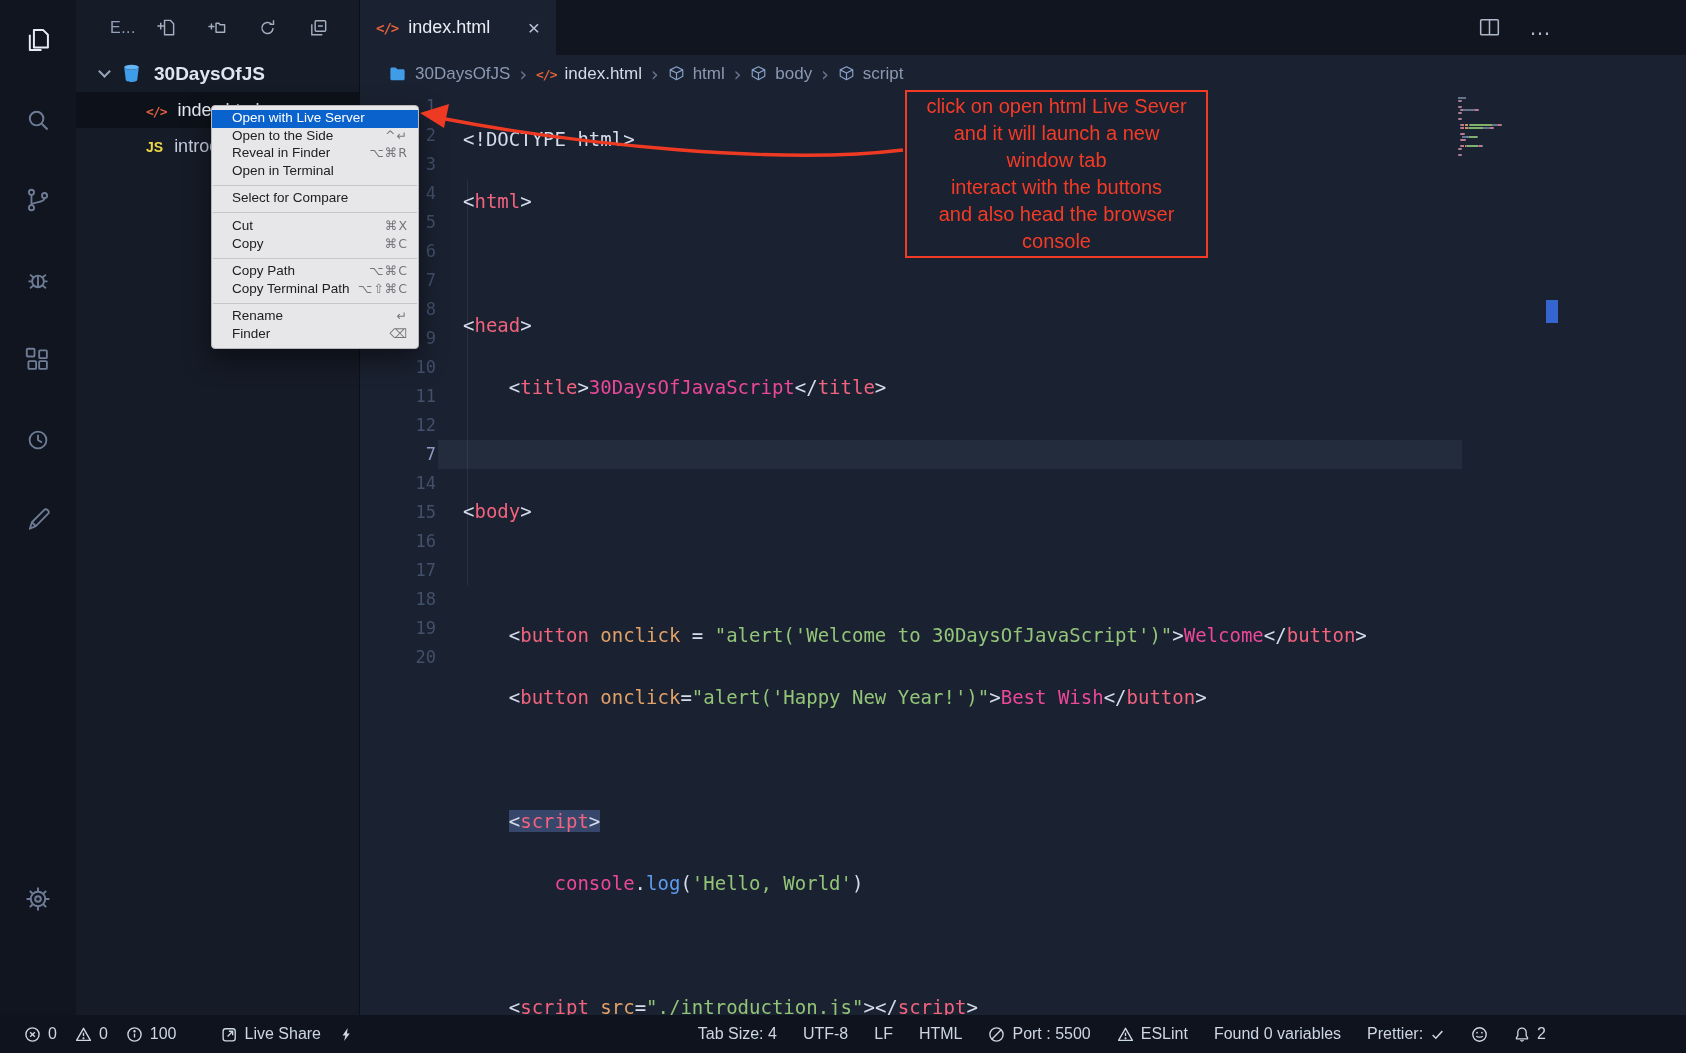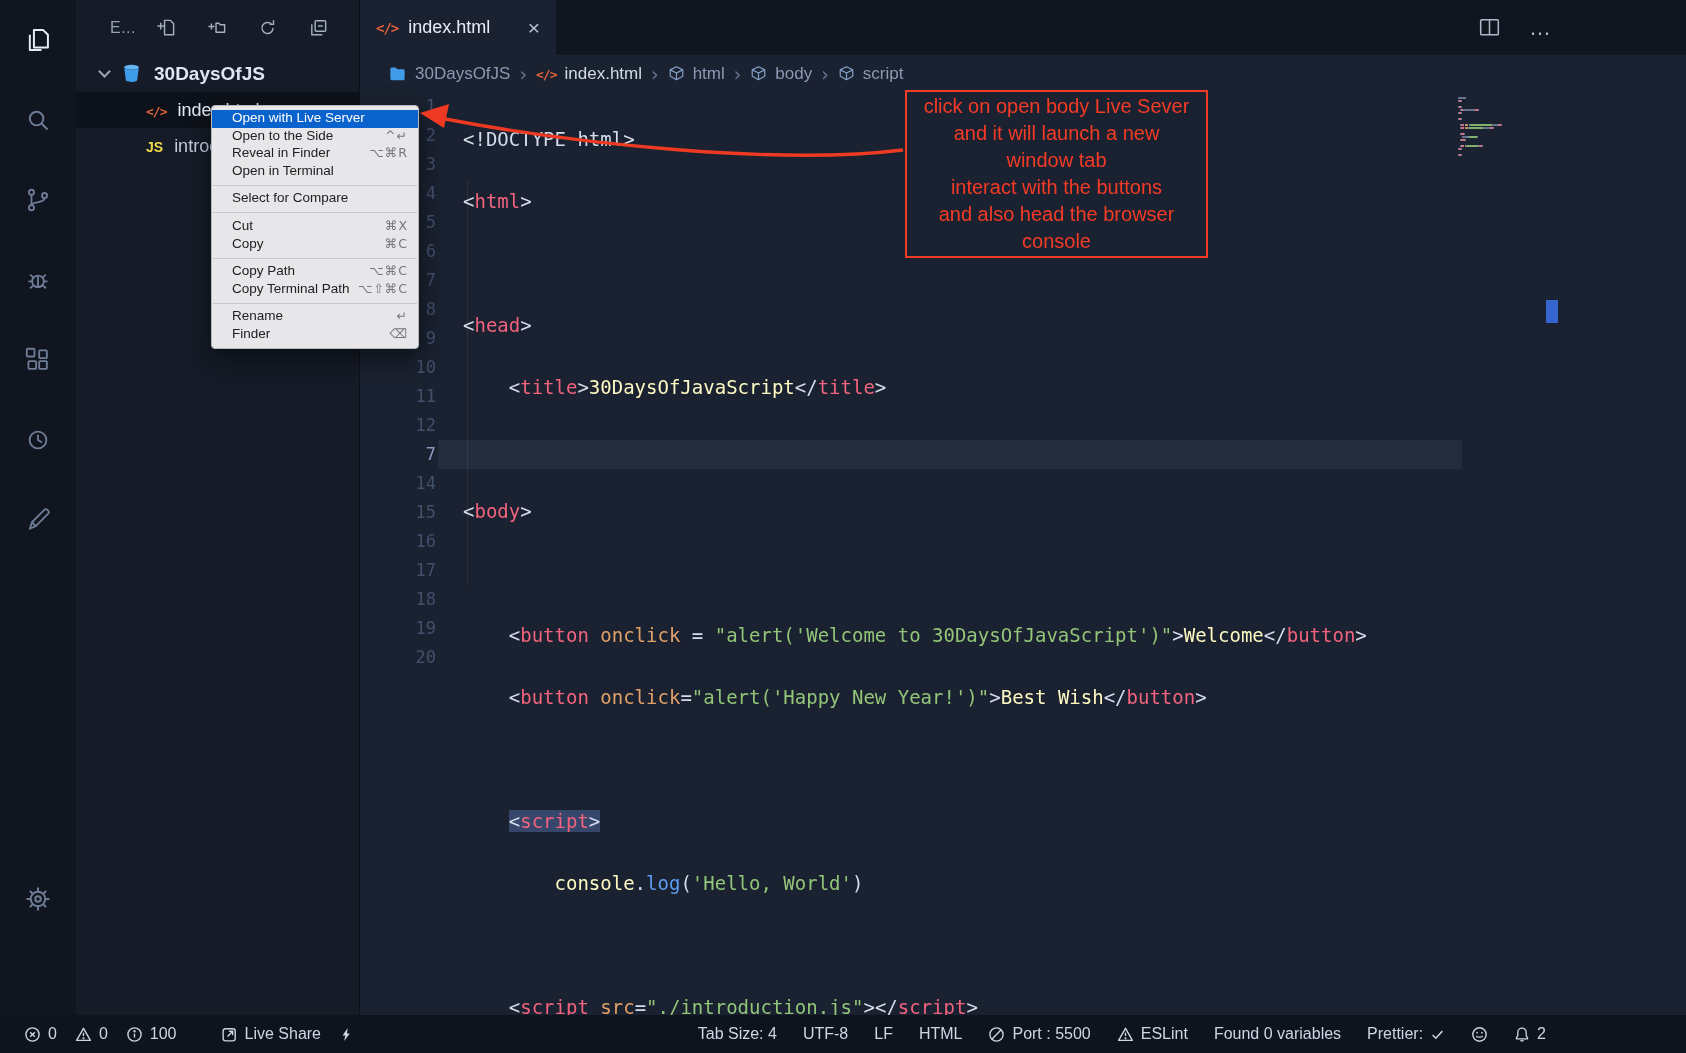--- a/index.html
+++ b/index.html
@@ -43,21 +43,21 @@
   .bc-sep{color:#66748e;font-size:19px;font-family:"DejaVu Sans",sans-serif;}
 
   .code-area{position:absolute;left:0;right:0;top:92px;bottom:0;font-family:"DejaVu Sans Mono",monospace;}
   .band{position:absolute;left:78px;top:348px;width:1024px;height:29px;background:rgba(130,150,195,.09);}
   .indent-guide{position:absolute;left:107px;top:88px;width:1px;height:405px;background:rgba(255,255,255,.07);}
   .gutter{position:absolute;left:16px;top:0;width:60px;text-align:right;}
   .gut-n{height:29px;line-height:29px;font-size:17px;color:#42506c;}
   .gut-n.cur{color:#8a9cc0;}
   .code-lines{position:absolute;left:103px;top:0;right:0;}
   .code-row{height:29px;line-height:29px;font-size:19px;white-space:pre;cursor:text;margin-top:33px;}
-  .tk-p{color:#d4dcec}.tk-x{color:#fef9c3}
+  .tk-p{color:#d4dcec}.tk-x{color:#ec4899}
   .tk-t{color:#f2637e}
   .tk-a{color:#e2a168}
   .tk-s{color:#93c578}
   .tk-f{color:#5e9bf2}
   .tk-u{color:#93c578;text-decoration:underline;text-underline-offset:4px;}
   .tk-sel{background:#37476b;}
 
   .minimap{position:absolute;left:1098px;top:5px;width:84px;}
   .mini-row{height:2px;margin-bottom:1px;display:flex;}
   .mini-row i{height:2px;display:block;}
@@ -475,21 +475,21 @@
         <span class="mi-label">Rename</span>
         <span class="mi-key">↵</span>
       </div>
       <div class="menu-item">
         <span class="mi-label">Finder</span>
         <span class="mi-key">⌫</span>
       </div>
     </div>
 
   <div class="annotation" id="annotation">
-      <div>click on open body Live Sever</div>
+      <div>click on open html Live Sever</div>
       <div>and it will launch a new</div>
       <div>window tab</div>
       <div>interact with the buttons</div>
       <div>and also head the browser</div>
       <div>console</div>
     </div>
   <svg class="arrow-svg">
     <path d="M903 150 C 780 165, 580 145, 440 118" stroke="#ee3a23" stroke-width="3.4" fill="none"></path>
     <polygon points="420,113 449,104 444,128" fill="#ee3a23"></polygon>
   </svg>

